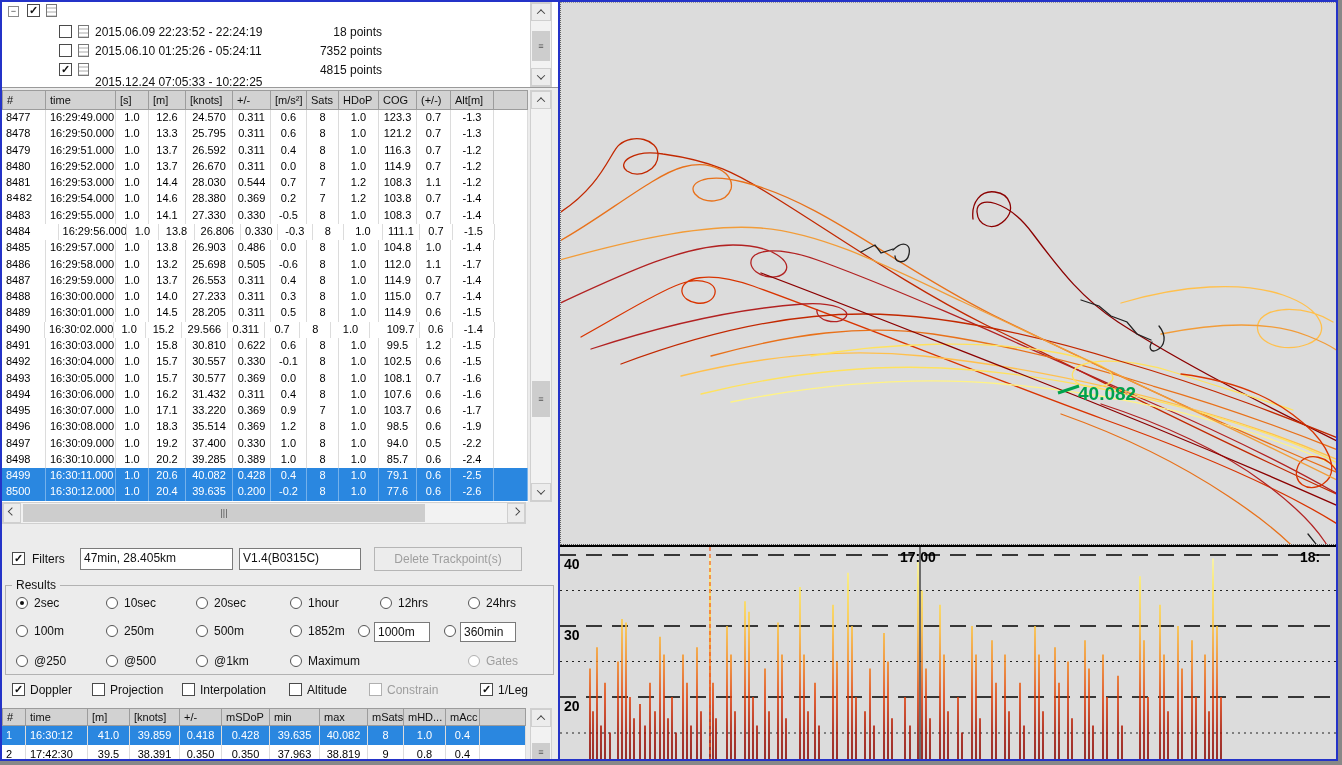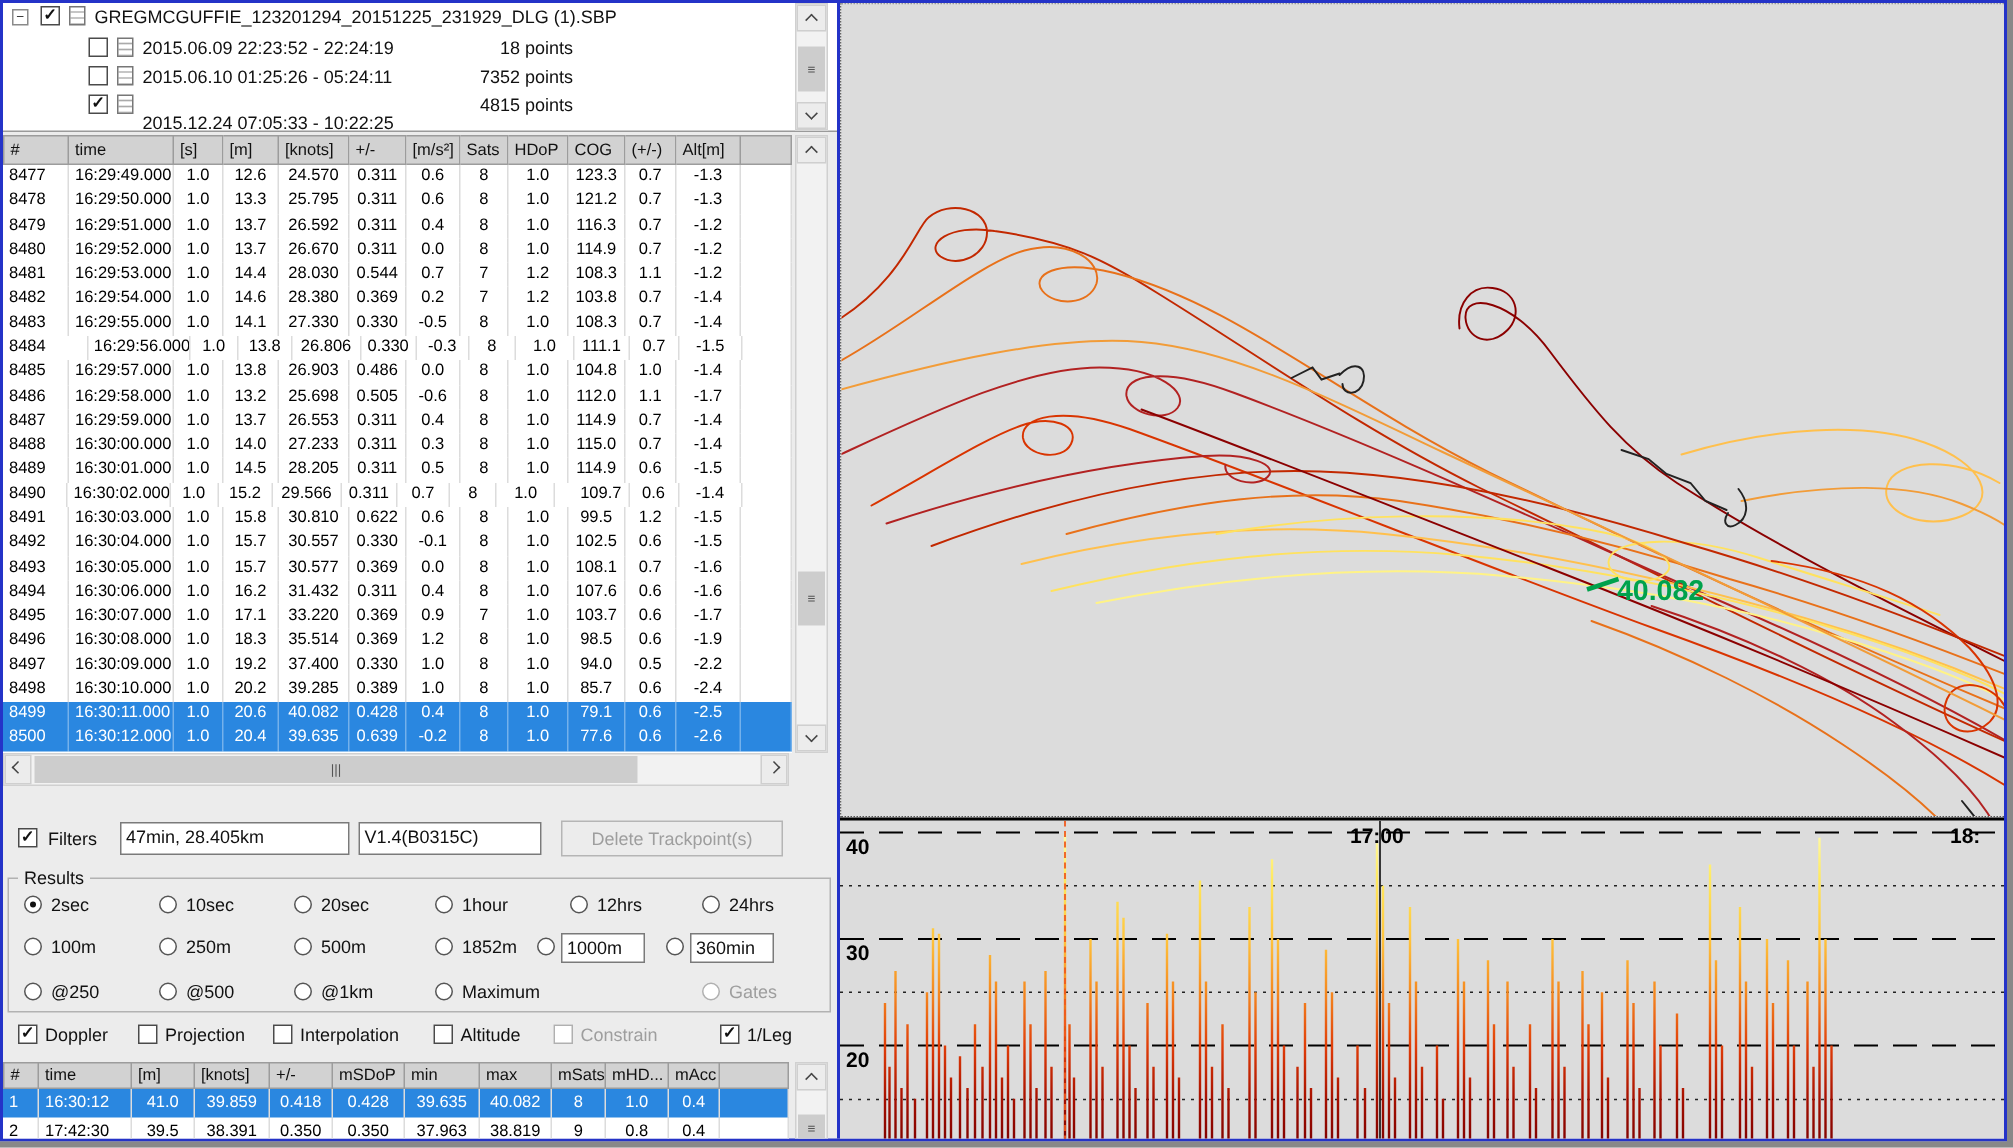--- a/index.html
+++ b/index.html
@@ -57,21 +57,20 @@
 </head>
 <body>
 
 <div id="win">
 
   <div id="tree" class="abs">
     <div class="trowline" style="left:0;top:1;width:528px;">
       <span class="expander" style="left:6px;top:4px;">−</span>
       <span class="cb" style="left:25px;top:2px;">✓</span>
       <span class="doc" style="left:44px;top:2px;"></span>
-      <span style="position:absolute;left:61px;top:2px;">GREGMCGUFFIE_123201294_20151225_231929_DLG (1).SBP</span>
     </div>
     <div id="tree-rows">
         <div class="trowline" style="left: 0px; top: 21px; width: 528px;">
           <span class="cb" style="left: 57px; top: 2px;"></span>
           <span class="doc" style="left: 76px; top: 2px;"></span>
           <span style="position: absolute; left: 93px; top: 2px;">2015.06.09 22:23:52 - 22:24:19</span>
           <span style="position: absolute; left: 300px; top: 2px; width: 80px; text-align: right;">18 points</span>
         </div>
         <div class="trowline" style="left: 0px; top: 40px; width: 528px;">
           <span class="cb" style="left: 57px; top: 2px;"></span>
@@ -183,21 +182,21 @@
           <div class="tcell" style="width: 38px;">0.544</div>
           <div class="tcell" style="width: 36px;">0.7</div>
           <div class="tcell" style="width: 32px;">7</div>
           <div class="tcell" style="width: 40px;">1.2</div>
           <div class="tcell" style="width: 38px;">108.3</div>
           <div class="tcell" style="width: 34px;">1.1</div>
           <div class="tcell" style="width: 43px;">-1.2</div>
           <div class="tcell" style="width: 34px;"></div>
         </div>
         <div class="trow">
-          <div class="tcell lft" style="width: 44px;">8482</div>
+          <div class="tcell lft" style="width: 44px; font-family: Liberation Mono, monospace;">8482</div>
           <div class="tcell lft" style="width: 70px;">16:29:54.000</div>
           <div class="tcell" style="width: 33px;">1.0</div>
           <div class="tcell" style="width: 37px;">14.6</div>
           <div class="tcell" style="width: 47px;">28.380</div>
           <div class="tcell" style="width: 38px;">0.369</div>
           <div class="tcell" style="width: 36px;">0.2</div>
           <div class="tcell" style="width: 32px;">7</div>
           <div class="tcell" style="width: 40px;">1.2</div>
           <div class="tcell" style="width: 38px;">103.8</div>
           <div class="tcell" style="width: 34px;">0.7</div>
@@ -458,21 +457,21 @@
           <div class="tcell" style="width: 34px;">0.6</div>
           <div class="tcell" style="width: 43px;">-2.5</div>
           <div class="tcell" style="width: 34px;"></div>
         </div>
         <div class="trow sel">
           <div class="tcell lft" style="width: 44px;">8500</div>
           <div class="tcell lft" style="width: 70px;">16:30:12.000</div>
           <div class="tcell" style="width: 33px;">1.0</div>
           <div class="tcell" style="width: 37px;">20.4</div>
           <div class="tcell" style="width: 47px;">39.635</div>
-          <div class="tcell" style="width: 38px;">0.639</div>
+          <div class="tcell" style="width: 38px;">0.200</div>
           <div class="tcell" style="width: 36px;">-0.2</div>
           <div class="tcell" style="width: 32px;">8</div>
           <div class="tcell" style="width: 40px;">1.0</div>
           <div class="tcell" style="width: 38px;">77.6</div>
           <div class="tcell" style="width: 34px;">0.6</div>
           <div class="tcell" style="width: 43px;">-2.6</div>
           <div class="tcell" style="width: 34px;"></div>
         </div>
       </div>
   </div>

